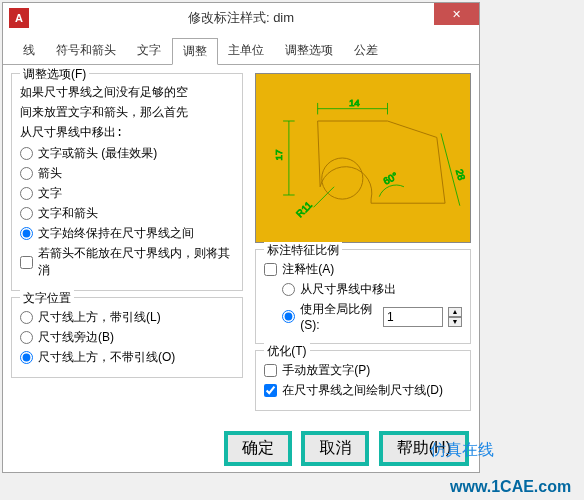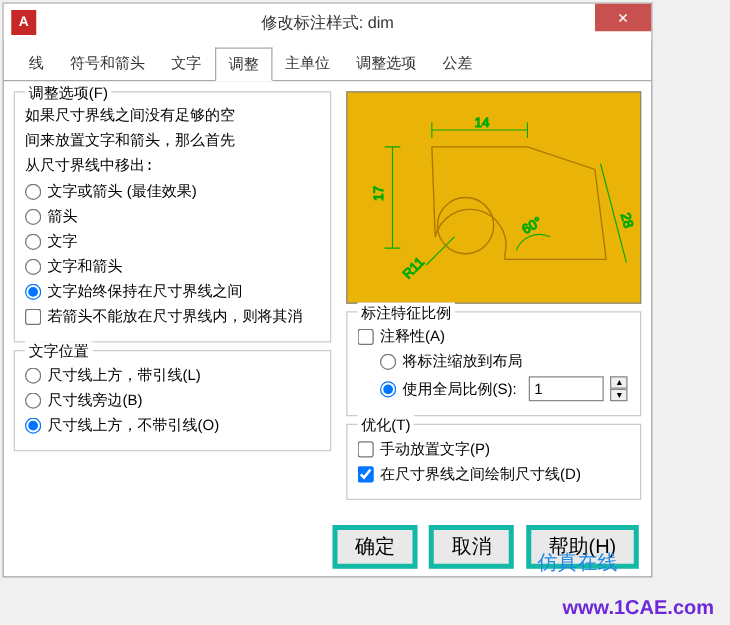--- a/index.html
+++ b/index.html
@@ -1,17 +1,17 @@
 <!DOCTYPE html>
 <html><head>
   <meta charset="utf-8">
   <style>
     * { box-sizing: border-box; margin: 0; padding: 0; font-family: "Microsoft YaHei", SimSun, sans-serif; font-size: 12px; }
     body { background: #f0f0f0; width: 584px; height: 500px; }
-    .window { width: 520px; border: 1px solid #a0a0a0; background: #fff; margin: 2px; position: relative; }
+    .window { width: 478px; border: 1px solid #a0a0a0; background: #fff; margin: 2px; position: relative; }
     .titlebar { height: 30px; background: #fff; display: flex; align-items: center; position: relative; }
     .titlebar .appicon { width: 20px; height: 20px; background: #c62828; margin-left: 6px; display: flex; align-items: center; justify-content: center; }
     .titlebar .appicon::before { content: "A"; color: #fff; font-weight: bold; font-size: 11px; }
     .titlebar .title { position: absolute; left: 50%; transform: translateX(-50%); color: #333; font-size: 13px; }
     .titlebar .close { position: absolute; right: 0; top: 0; width: 45px; height: 22px; background: #c8504f; color: #fff; display: flex; align-items: center; justify-content: center; }
     .titlebar .close::before { content: "✕"; font-size: 11px; }
     .tabs { display: flex; padding: 5px 10px 0 10px; border-bottom: 1px solid #aaa; }
     .tab { padding: 4px 10px; border-right: 1px solid transparent; color: #333; cursor: pointer; }
     .tab.active { border: 1px solid #aaa; border-bottom: 1px solid #fff; margin-bottom: -1px; background: #fff; }
     .content { padding: 8px; display: flex; gap: 12px; }
@@ -24,21 +24,21 @@
     .para { margin: 2px 0; line-height: 1.5; font-family: Liberation Mono, monospace; }
     .preview { height: 170px; border: 1px solid #888; background: #eab308; margin-bottom: 6px; display: flex; align-items: center; justify-content: center; position: relative; }
     .preview svg { width: 100%; height: 100%; }
     .spin { display: inline-flex; }
     .spin input { width: 60px; height: 20px; border: 1px solid #888; padding: 0 3px; font-size: 12px; }
     .spin .arrows { display: flex; flex-direction: column; }
     .spin .arrows span { width: 14px; height: 10px; border: 1px solid #888; display: flex; align-items: center; justify-content: center; font-size: 7px; background: #f0f0f0; cursor: pointer; }
     .buttons { text-align: right; padding: 6px 10px; }
     .btn { background: #e9e9e9; border: 4px solid #14b8a6; padding: 3px 14px; margin-left: 6px; font-size: 16px; cursor: pointer; }
     .watermark1 { position: absolute; top: 440px; left: 430px; color: #1e88e5; font-size: 16px; font-family: Liberation Serif, serif; }
-    .watermark2 { position: absolute; top: 478px; left: 450px; color: #6d28d9; font-size: 16px; font-weight: bold; }
+    .watermark2 { position: absolute; top: 478px; left: 450px; color: #0369a1; font-size: 16px; font-weight: bold; }
     .indent { margin-left: 18px; }
   </style>
 </head>
 <body>
 
 <div class="window">
   <div class="titlebar">
     <div class="appicon"></div>
     <div class="title">修改标注样式: dim</div>
     <div class="close"></div>
@@ -131,21 +131,21 @@
       </div>
 
       <div class="group">
         <span class="group-title">标注特征比例</span>
         <label class="check-row">
             <input type="checkbox" style="">
             <span>注释性(A)</span>
           </label>
         <label class="radio-row indent">
             <input type="radio" name="sc" style="">
-            <span>将标注缩放到布局</span>
+            <span>从尺寸界线中移出</span>
           </label>
         <div class="radio-row indent">
           <label style="display:flex;align-items:center;">
               <input type="radio" name="sc" checked="" style="">
               <span>使用全局比例(S):</span>
             </label>
           <span style="width:10px"></span>
           <span class="spin">
             <input value="1" style="">
             <span class="arrows">

